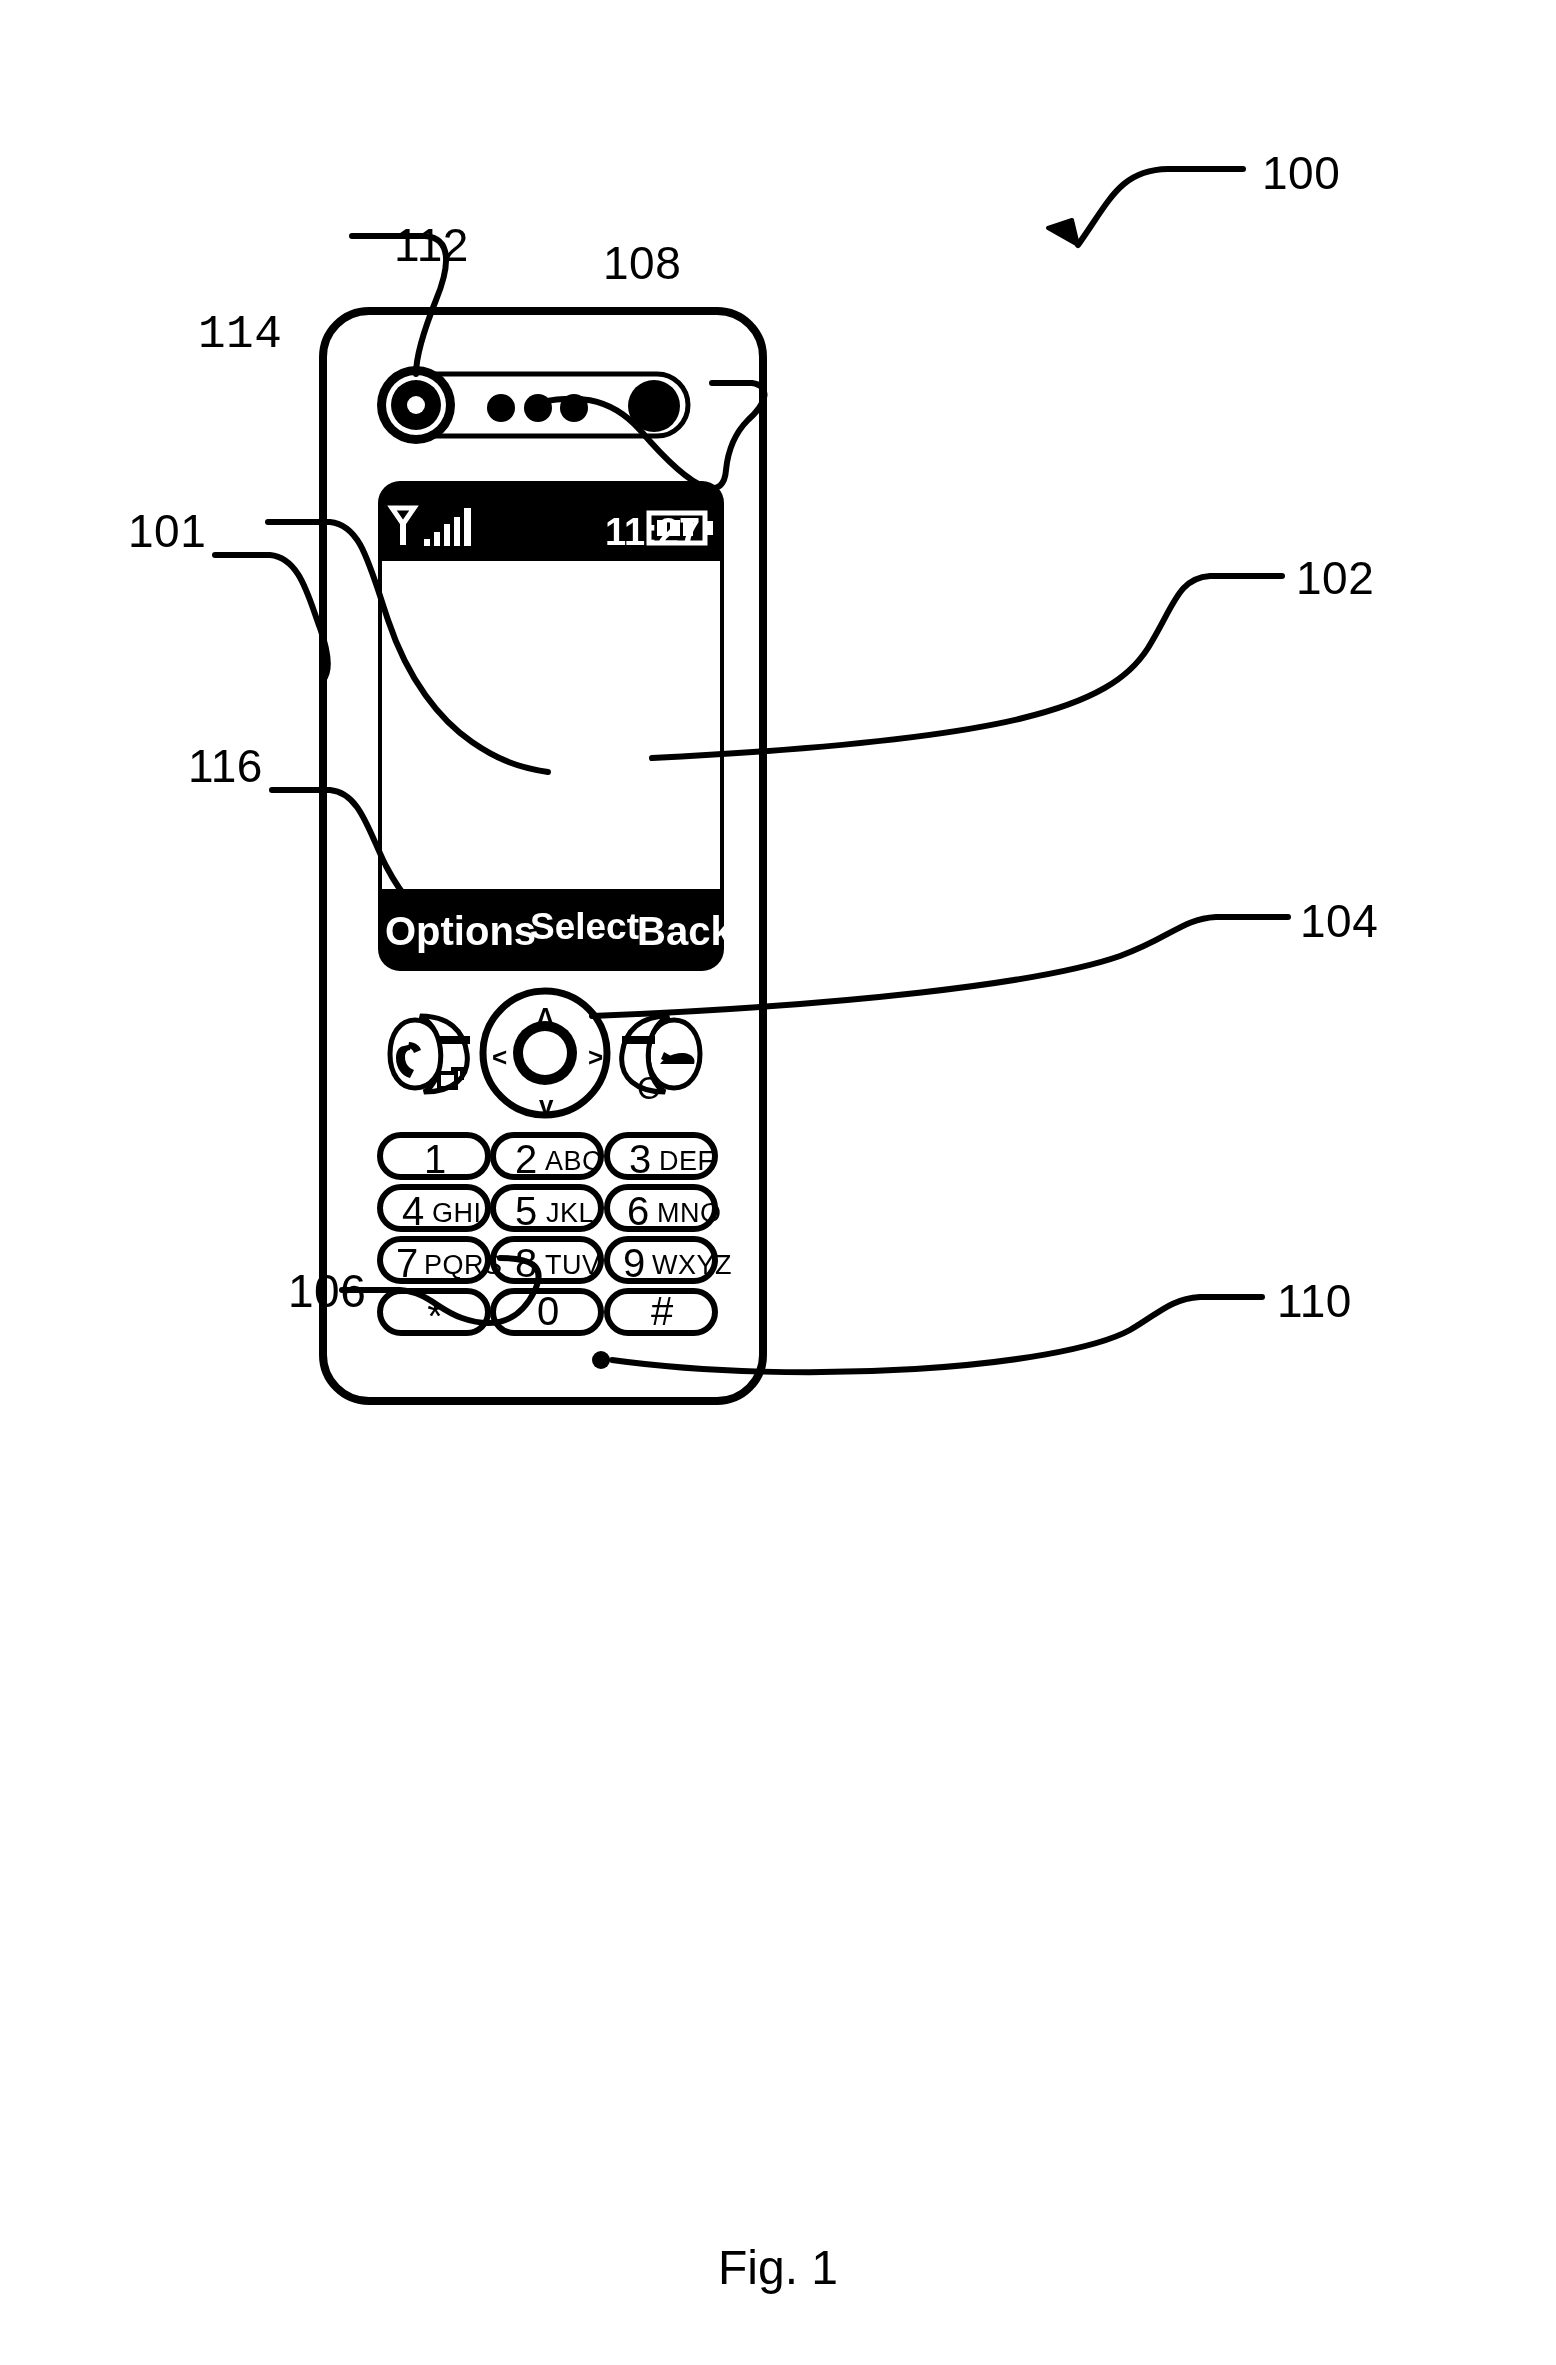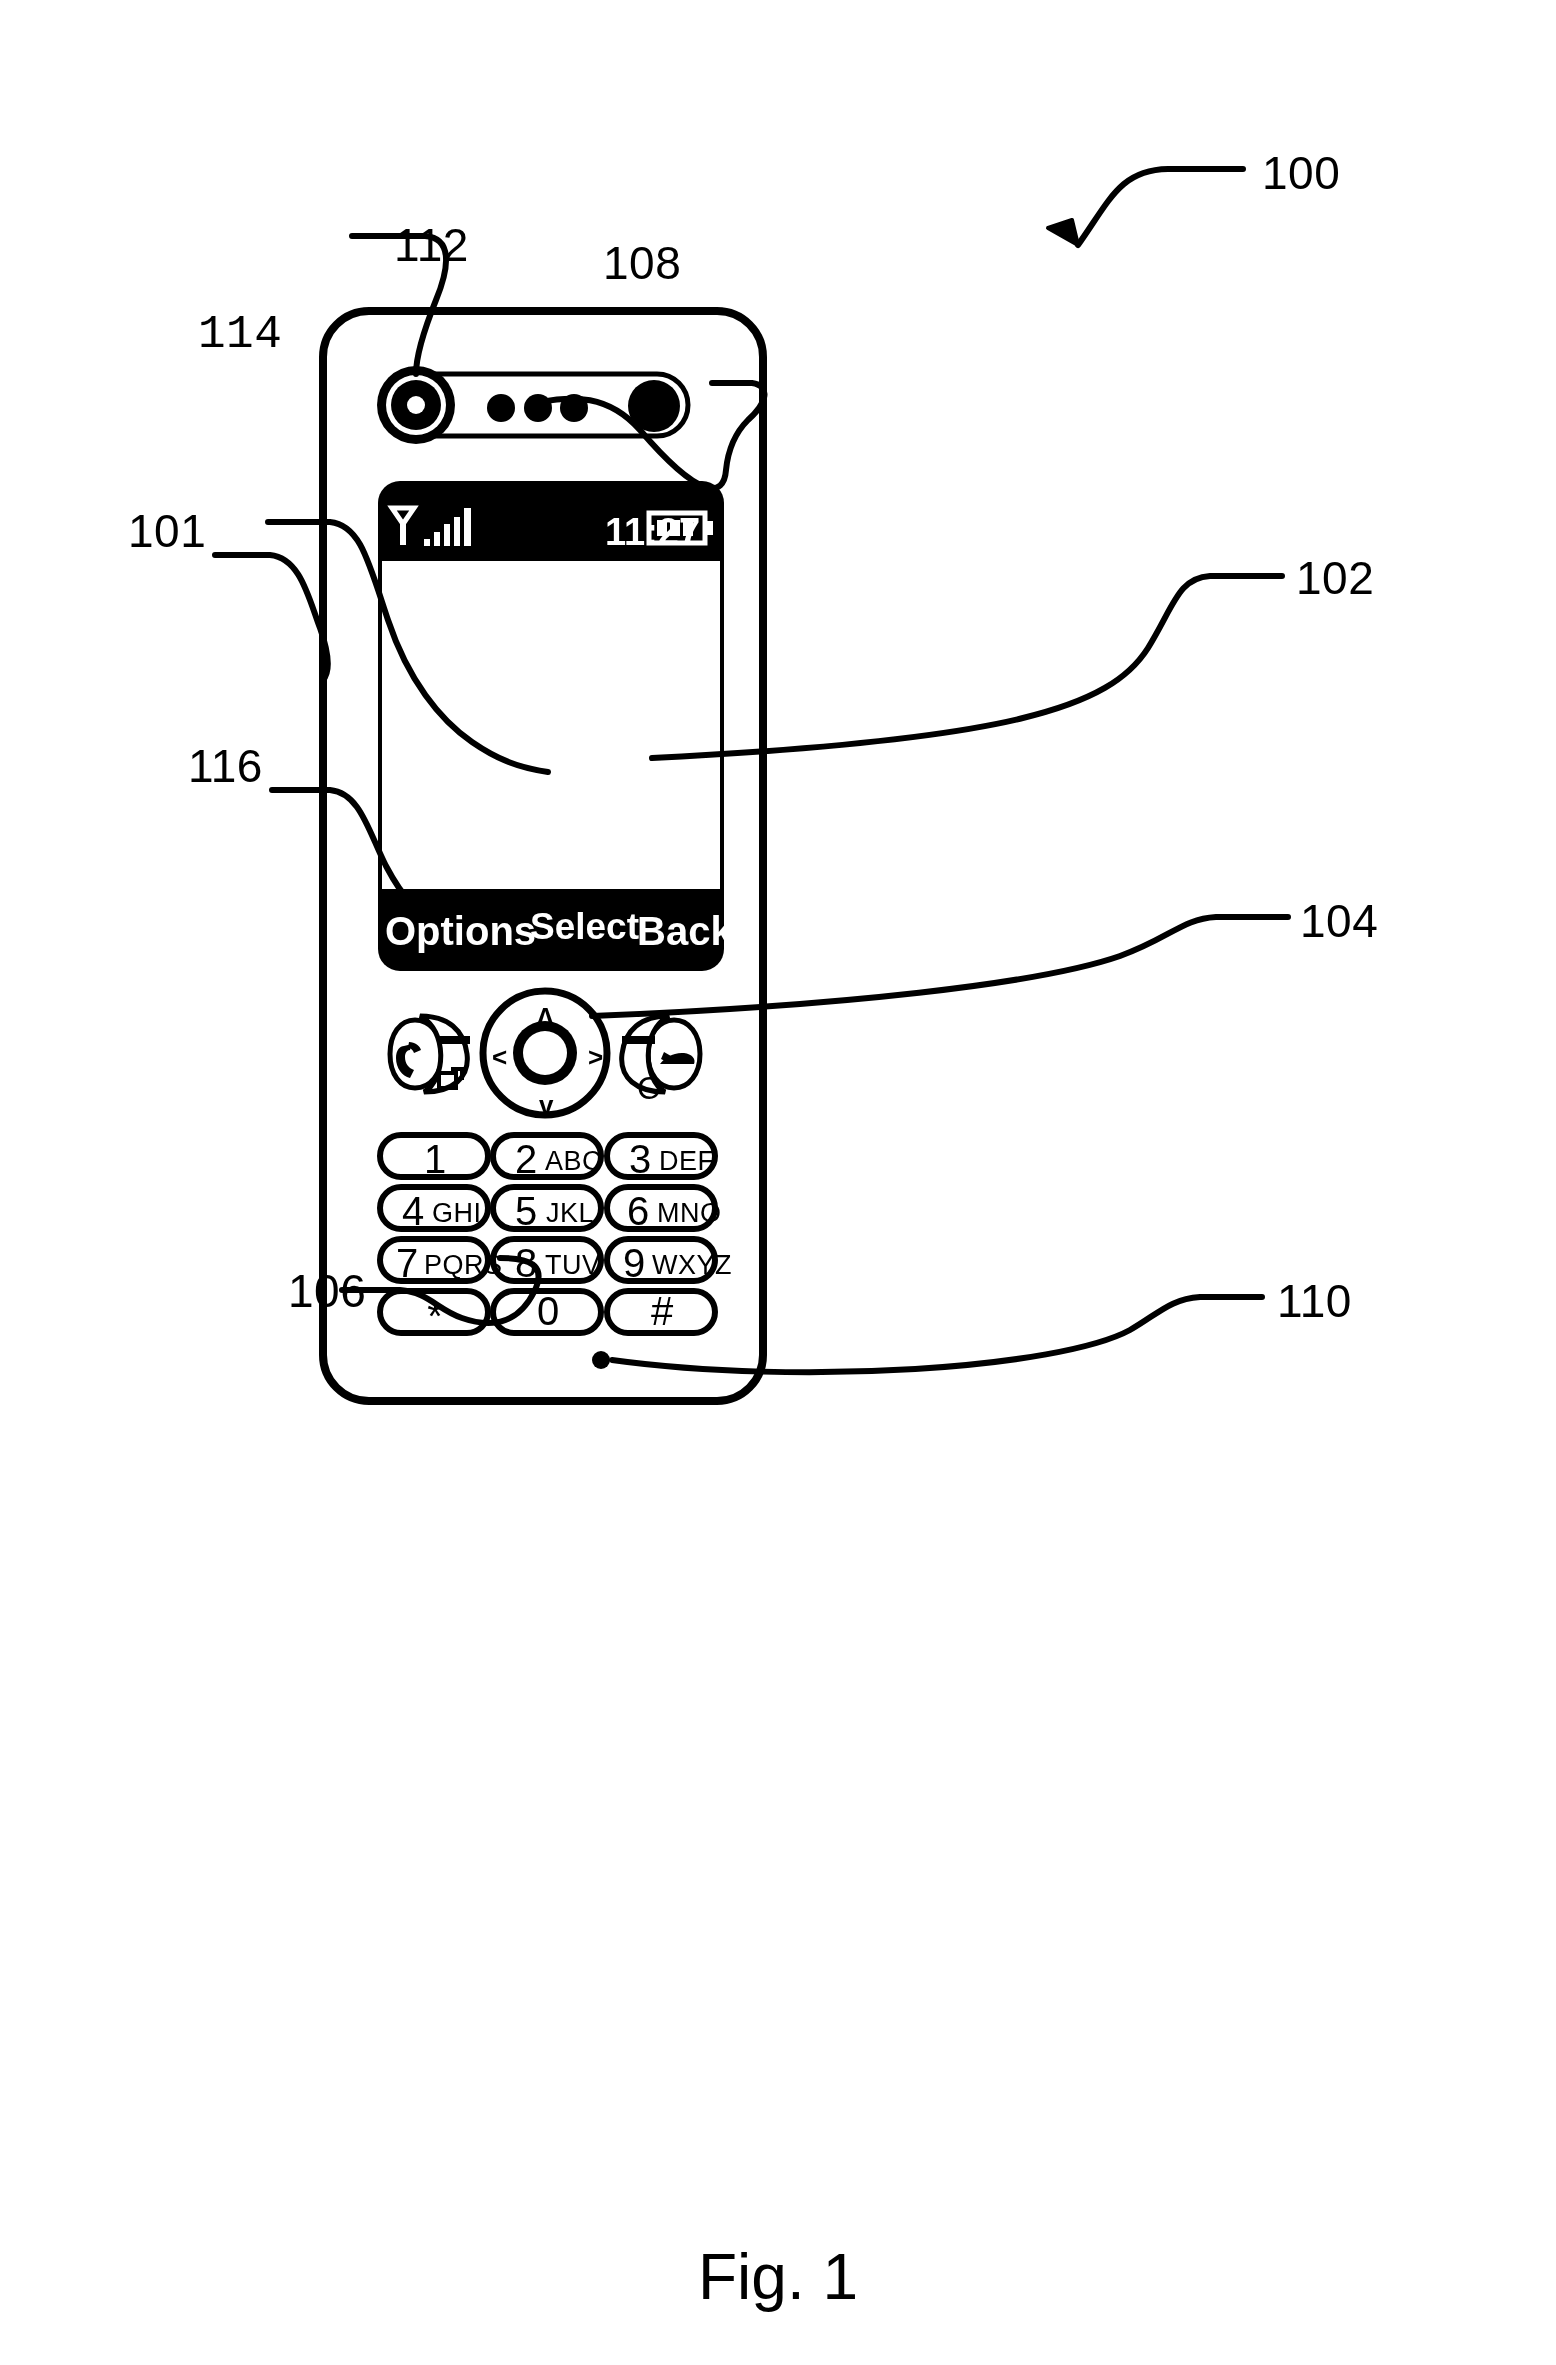--- a/index.html
+++ b/index.html
@@ -26,21 +26,21 @@
     line-height:1;
   }
 
   
   .caption {
     position:absolute;
     left:0; right:0;
     top:2240px;
     text-align:center;
     font-family:"Liberation Sans", sans-serif;
-    font-size:64px;
+    font-size:48px;
     color:#000;
   }
 
   
   .scr-text {
     position:absolute;
     color:#ffffff;
     font-family:"Liberation Sans", sans-serif;
     font-weight:bold;
     white-space:nowrap;

